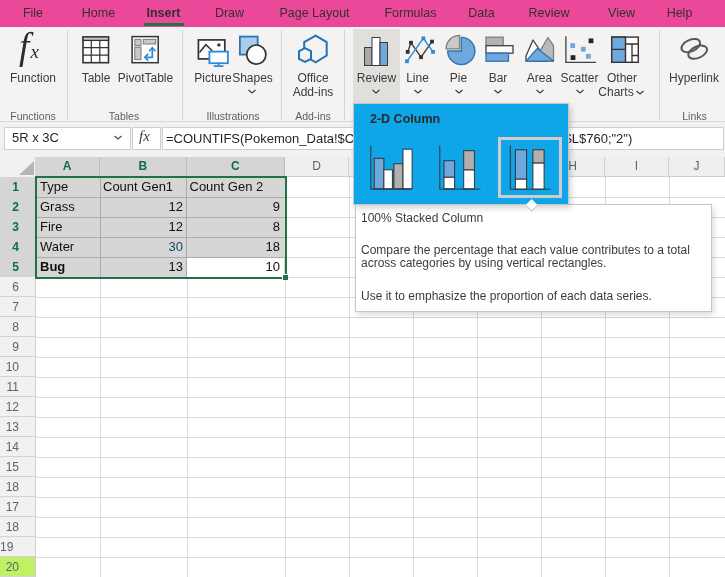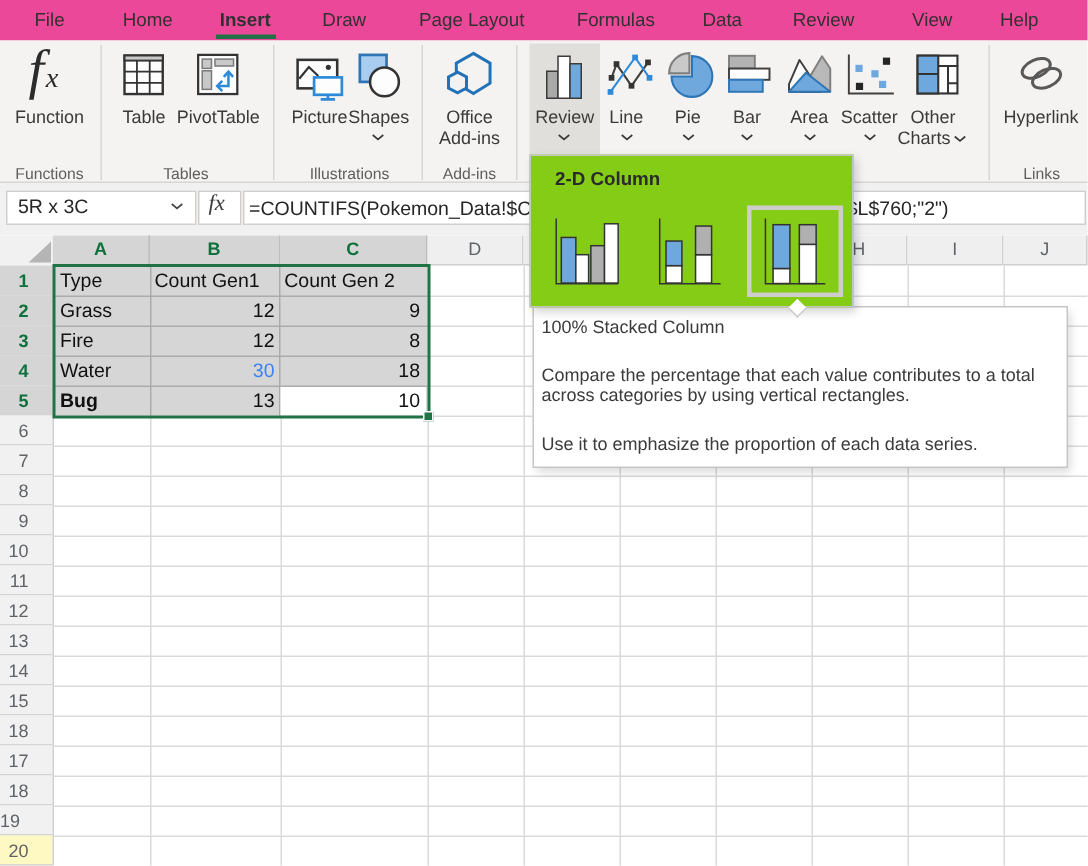--- a/index.html
+++ b/index.html
@@ -2,21 +2,21 @@
 <html><head><meta charset="utf-8">
 <style>
 * {margin:0;padding:0;box-sizing:content-box;}
 html,body {width:725px;height:577px;overflow:hidden;background:#fff;
   font-family:"Liberation Sans",sans-serif;font-size:12.5px;color:#323130;
   -webkit-font-smoothing:antialiased;}
 #menubar {position:absolute;left:0;top:0;width:725px;height:27px;background:#ec4899;}
 #ribbon {position:absolute;left:0;top:27px;width:725px;height:94px;background:#f4f3f2;border-bottom:1px solid #d8d6d4;}
 #fbar {position:absolute;left:0;top:122px;width:725px;height:35px;background:#f1f1f1;}
 #sheet {position:absolute;left:0;top:157px;width:725px;height:420px;background:#fff;}
-#popup {position:absolute;left:353px;top:103px;width:214px;height:100px;background:#84cc16;
+#popup {position:absolute;left:353px;top:103px;width:214px;height:100px;background:#0ea5e9;
   border:1px solid #c8c6c4;box-shadow:2px 3px 6px rgba(0,0,0,0.18);z-index:30;}
 #tooltip {position:absolute;left:355px;top:203.5px;width:354.5px;height:106px;background:#fff;
   border:1px solid #c6c6c6;box-shadow:2px 3px 6px rgba(0,0,0,0.14);z-index:29;}
 .nbox {position:absolute;background:#fff;border:1px solid #d1cfcd;}
 </style></head>
 <body>
 <div id="fbar"></div>
 <div id="menubar">
 <div style="position:absolute;left:-27.0px;top:6px;width:120px;text-align:center;">File</div>
 <div style="position:absolute;left:38.5px;top:6px;width:120px;text-align:center;">Home</div>
@@ -167,21 +167,21 @@
 <div style="position:absolute;left:0;top:200px;width:35px;height:20px;background:#f1f1f1;line-height:20px;text-align:right;padding-right:16px;font-size:12px;color:#5f6368;border-bottom:1px solid #d4d4d4;box-sizing:border-box;">10</div>
 <div style="position:absolute;left:0;top:220px;width:35px;height:20px;background:#f1f1f1;line-height:20px;text-align:right;padding-right:16px;font-size:12px;color:#5f6368;border-bottom:1px solid #d4d4d4;box-sizing:border-box;">11</div>
 <div style="position:absolute;left:0;top:240px;width:35px;height:20px;background:#f1f1f1;line-height:20px;text-align:right;padding-right:16px;font-size:12px;color:#5f6368;border-bottom:1px solid #d4d4d4;box-sizing:border-box;">12</div>
 <div style="position:absolute;left:0;top:260px;width:35px;height:20px;background:#f1f1f1;line-height:20px;text-align:right;padding-right:16px;font-size:12px;color:#5f6368;border-bottom:1px solid #d4d4d4;box-sizing:border-box;">13</div>
 <div style="position:absolute;left:0;top:280px;width:35px;height:20px;background:#f1f1f1;line-height:20px;text-align:right;padding-right:16px;font-size:12px;color:#5f6368;border-bottom:1px solid #d4d4d4;box-sizing:border-box;">14</div>
 <div style="position:absolute;left:0;top:300px;width:35px;height:20px;background:#f1f1f1;line-height:20px;text-align:right;padding-right:16px;font-size:12px;color:#5f6368;border-bottom:1px solid #d4d4d4;box-sizing:border-box;">15</div>
 <div style="position:absolute;left:0;top:320px;width:35px;height:20px;background:#f1f1f1;line-height:20px;text-align:right;padding-right:16px;font-size:12px;color:#5f6368;border-bottom:1px solid #d4d4d4;box-sizing:border-box;">18</div>
 <div style="position:absolute;left:0;top:340px;width:35px;height:20px;background:#f1f1f1;line-height:20px;text-align:right;padding-right:16px;font-size:12px;color:#5f6368;border-bottom:1px solid #d4d4d4;box-sizing:border-box;">17</div>
 <div style="position:absolute;left:0;top:360px;width:35px;height:20px;background:#f1f1f1;line-height:20px;text-align:right;padding-right:16px;font-size:12px;color:#5f6368;border-bottom:1px solid #d4d4d4;box-sizing:border-box;">18</div>
 <div style="position:absolute;left:0;top:380px;width:35px;height:20px;background:#f1f1f1;line-height:20px;text-align:right;padding-right:24px;font-size:12px;color:#5f6368;border-bottom:1px solid #d4d4d4;box-sizing:border-box;">19</div>
-<div style="position:absolute;left:0;top:400px;width:35px;height:20px;background:#fef9c3;line-height:20px;text-align:right;padding-right:16px;font-size:12px;color:#5f6368;border-bottom:1px solid #d4d4d4;box-sizing:border-box;">20</div>
+<div style="position:absolute;left:0;top:400px;width:35px;height:20px;background:#bef264;line-height:20px;text-align:right;padding-right:16px;font-size:12px;color:#5f6368;border-bottom:1px solid #d4d4d4;box-sizing:border-box;">20</div>
 <div style="position:absolute;left:100px;top:20px;width:1px;height:400px;background:#d9dadb;"></div>
 <div style="position:absolute;left:186.5px;top:20px;width:1px;height:400px;background:#d9dadb;"></div>
 <div style="position:absolute;left:285px;top:20px;width:1px;height:400px;background:#d9dadb;"></div>
 <div style="position:absolute;left:349px;top:20px;width:1px;height:400px;background:#d9dadb;"></div>
 <div style="position:absolute;left:413px;top:20px;width:1px;height:400px;background:#d9dadb;"></div>
 <div style="position:absolute;left:477px;top:20px;width:1px;height:400px;background:#d9dadb;"></div>
 <div style="position:absolute;left:541px;top:20px;width:1px;height:400px;background:#d9dadb;"></div>
 <div style="position:absolute;left:605px;top:20px;width:1px;height:400px;background:#d9dadb;"></div>
 <div style="position:absolute;left:669px;top:20px;width:1px;height:400px;background:#d9dadb;"></div>
 <div style="position:absolute;left:35px;top:20px;width:1px;height:400px;background:#cfcfcf;"></div>
@@ -216,21 +216,21 @@
 <div style="position:absolute;left:40px;top:20px;width:60px;height:20px;line-height:20px;font-size:13px;color:#111;">Type</div>
 <div style="position:absolute;left:103px;top:20px;width:82px;height:20px;line-height:20px;font-size:13px;color:#111;">Count Gen1</div>
 <div style="position:absolute;left:189.5px;top:20px;width:94px;height:20px;line-height:20px;font-size:13px;color:#111;">Count Gen 2</div>
 <div style="position:absolute;left:40px;top:40px;width:60px;height:20px;line-height:20px;font-size:13px;color:#111;">Grass</div>
 <div style="position:absolute;left:103px;top:40px;width:80px;height:20px;line-height:20px;font-size:13px;color:#111;text-align:right;">12</div>
 <div style="position:absolute;left:189px;top:40px;width:91px;height:20px;line-height:20px;font-size:13px;color:#111;text-align:right;">9</div>
 <div style="position:absolute;left:40px;top:60px;width:60px;height:20px;line-height:20px;font-size:13px;color:#111;">Fire</div>
 <div style="position:absolute;left:103px;top:60px;width:80px;height:20px;line-height:20px;font-size:13px;color:#111;text-align:right;">12</div>
 <div style="position:absolute;left:189px;top:60px;width:91px;height:20px;line-height:20px;font-size:13px;color:#111;text-align:right;">8</div>
 <div style="position:absolute;left:40px;top:80px;width:60px;height:20px;line-height:20px;font-size:13px;color:#111;">Water</div>
-<div style="position:absolute;left:103px;top:80px;width:80px;height:20px;line-height:20px;font-size:13px;color:#3b82f6;text-align:right;">30</div>
+<div style="position:absolute;left:103px;top:80px;width:80px;height:20px;line-height:20px;font-size:13px;color:#0c4a6e;text-align:right;">30</div>
 <div style="position:absolute;left:189px;top:80px;width:91px;height:20px;line-height:20px;font-size:13px;color:#111;text-align:right;">18</div>
 <div style="position:absolute;left:40px;top:100px;width:60px;height:20px;line-height:20px;font-size:13px;color:#111;font-weight:bold;">Bug</div>
 <div style="position:absolute;left:103px;top:100px;width:80px;height:20px;line-height:20px;font-size:13px;color:#111;text-align:right;">13</div>
 <div style="position:absolute;left:189px;top:100px;width:91px;height:20px;line-height:20px;font-size:13px;color:#111;text-align:right;">10</div>
 <div style="position:absolute;left:35px;top:19px;width:247.5px;height:98.5px;border:2px solid #217346;"></div>
 <div style="position:absolute;left:282px;top:116.5px;width:5px;height:5px;background:#217346;border:1px solid #fff;"></div>
 </div>
 <div id="popup">
 <div style="position:absolute;left:16px;top:8px;font-size:12.5px;font-weight:700;color:#2b2b2b;">2-D Column</div>
 <svg width="215" height="101" style="position:absolute;left:0;top:0;">

